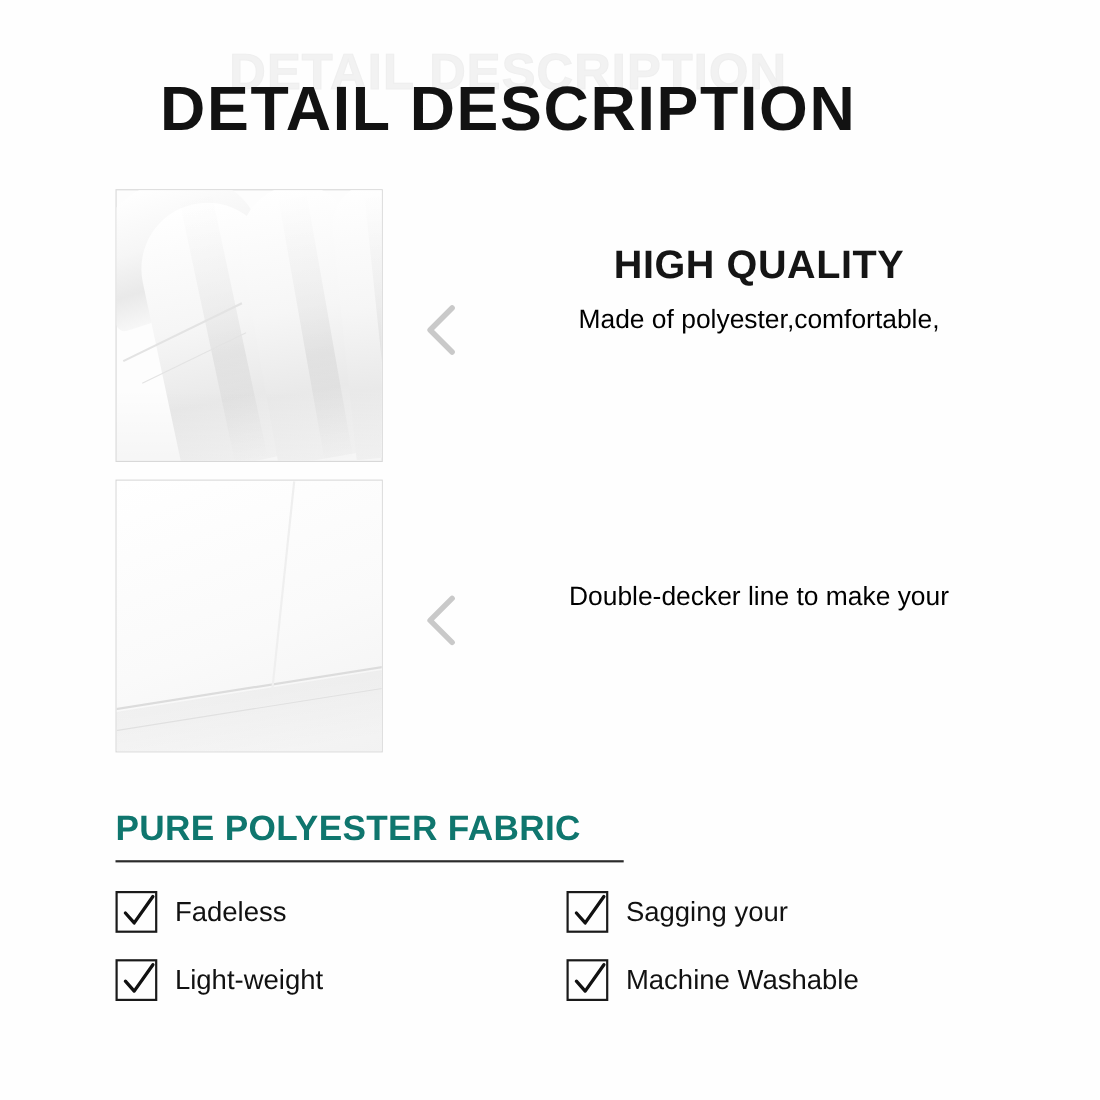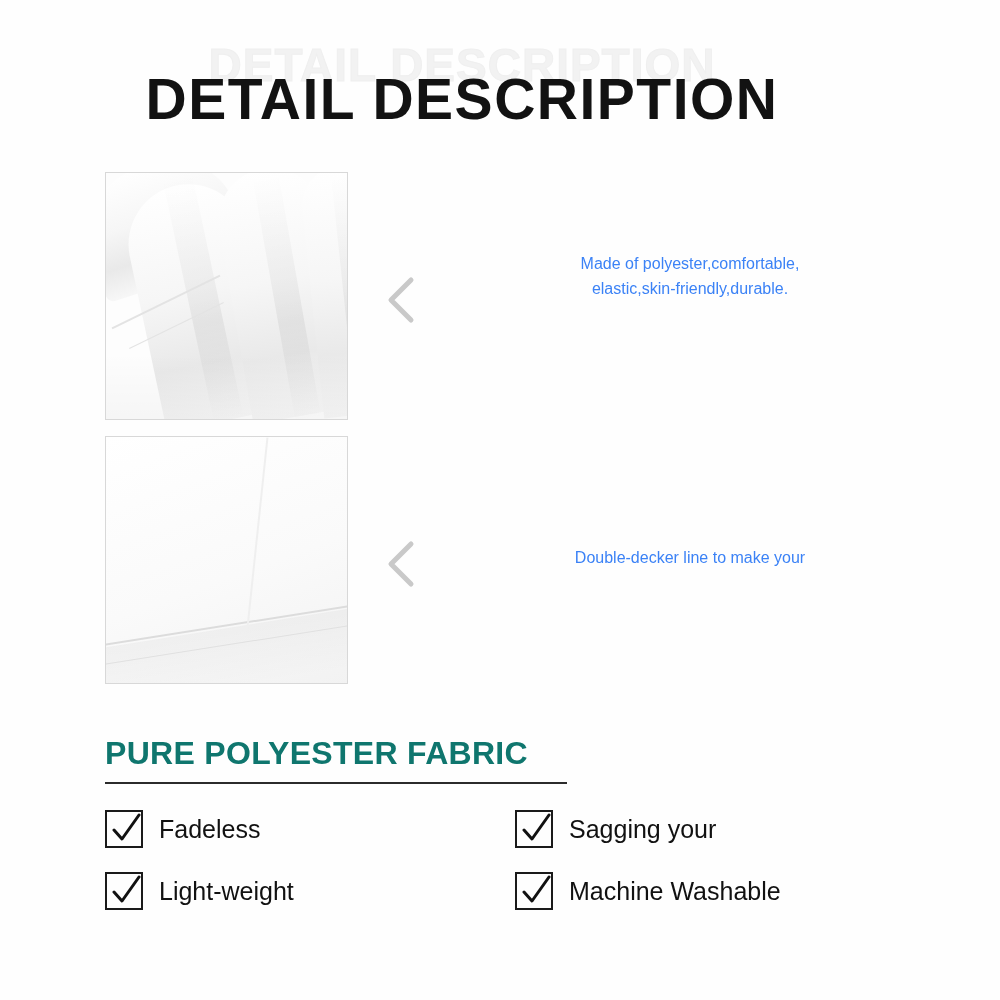--- a/index.html
+++ b/index.html
@@ -111,24 +111,24 @@
     text-align: center;
   }
   .feat-title {
     font-size: 36px;
     font-weight: 700;
     color: #151515;
     letter-spacing: 0.5px;
     white-space: nowrap;
   }
   .feat-desc {
-    margin-top: 32px;
-    font-size: 16px;
+    margin-top: 10px;
+    font-size: 24px;
     line-height: 1.55;
-    color: #3b82f6;
+    color: #000000;
   }
   #row-1 .feat-text { top: 48px; }
   #row-2 .feat-text { top: 78px; }
 
   
   .bottom {
     position: absolute;
     top: 735px;
     left: 105px;
     width: 790px;
@@ -202,23 +202,23 @@
       </div>
     </div>
 
     <div class="arrow">
       <svg width="32" height="48" viewBox="0 0 32 48" aria-hidden="true">
         <polyline points="26,4 6,24 26,44" fill="none" stroke="#c9c9c9" stroke-width="5" stroke-linecap="round" stroke-linejoin="round"></polyline>
       </svg>
     </div>
 
     <div class="feat-text">
+      <div class="feat-title">HIGH QUALITY</div>
       <div class="feat-desc">
         <div>Made of polyester,comfortable,</div>
-        <div>elastic,skin-friendly,durable.</div>
       </div>
     </div>
   </div>
 
   <div class="feature-row" id="row-2">
     <div class="photo">
       <div class="ph-inner">
         <div class="fold-a" style="left:0px; top:0px; width:243px; height:248px; background:linear-gradient(160deg,#ffffff 0%,#fafafa 55%,#f2f2f2 100%); border-radius:0;"></div>
         <div class="hem-line" style="left:-10px; top:186px; width:280px; height:2px; transform:rotate(-9deg); background:#dcdcdc;"></div>
         <div class="hem-line" style="left:-10px; top:206px; width:280px; height:1px; transform:rotate(-9deg); background:#e6e6e6;"></div>

